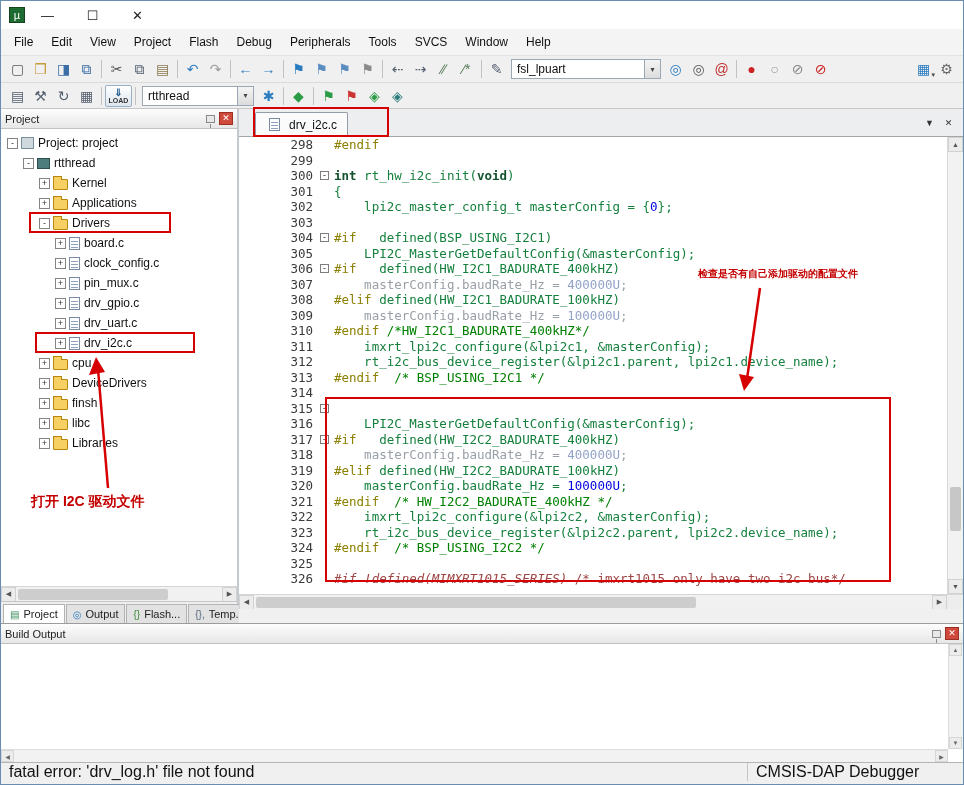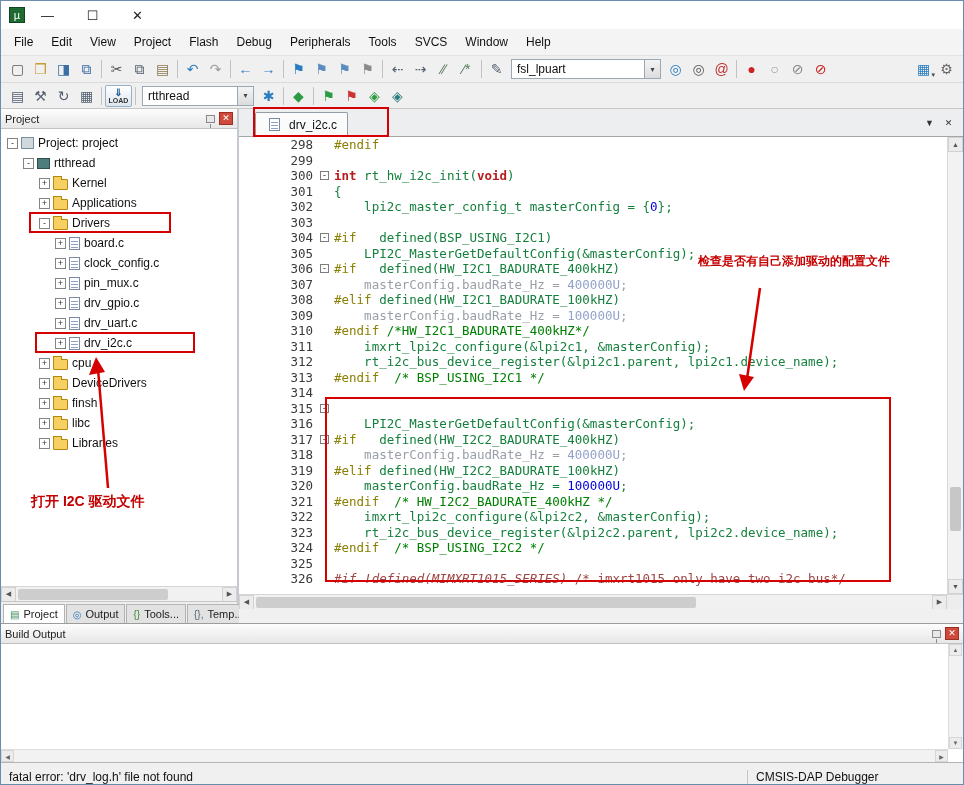--- a/index.html
+++ b/index.html
@@ -65,21 +65,21 @@
   .tab-spacer{flex:1}
   .tabbar-btn{width:17px;height:16px;display:flex;align-items:center;justify-content:center;font-size:9px;color:#333;margin:0 2px 5px 0}
   .code-wrap{flex:1;display:flex;background:#fff;overflow:hidden;min-height:0}
   .code{flex:1;overflow:hidden;font-family:"DejaVu Sans Mono","Liberation Mono",monospace;font-size:12.5px}
   .cl{height:15.5px;line-height:15.5px;display:flex;white-space:pre}
   .ln{width:78px;text-align:right;color:#3a3a3a;flex:none;padding-right:4px}
   .fold{width:17px;flex:none;position:relative}
   .fbox{position:absolute;left:3px;top:3px;width:9px;height:9px;border:1px solid #7d7d7d;background:#fff;font-size:9px;line-height:7px;text-align:center;color:#333}
   .src{flex:1;white-space:pre;overflow:hidden}
   .tk-pp{color:#8b8000}
-  .tk-kw{color:#b91c1c;font-weight:bold}
+  .tk-kw{color:#14532d;font-weight:bold}
   .tk-comment{color:#008000}
   .tk-num{color:#0000e0}
   .tk-plain{color:#15803d}
   .tk-gray{color:#9aa0a8}
   .tk-gnum{color:#93a3c8}
   .tk-cut{color:#a04545;font-style:italic}
   .tk-cutc{color:#a04545;}
   .vscroll{width:16px;background:#f2f2f2;border-left:1px solid #d8d8d8;position:relative;flex:none}
   .vs-btn{position:absolute;left:0;width:15px;height:15px;background:#ececec;border:1px solid #d2d2d2;font-size:7px;color:#555;display:flex;align-items:center;justify-content:center}
   .vs-thumb{position:absolute;left:2px;width:11px;background:#c7c7c7;border-radius:2px}
@@ -87,21 +87,21 @@
   .corner{width:16px;height:15px;background:#ededed;flex:none}
 
   
   .build-output{height:139px;border-top:1px solid #9c9c9c;display:flex;flex-direction:column;background:#fff}
   .bo-content{flex:1;position:relative;background:#fff;overflow:hidden}
   .bo-vscroll{position:absolute;right:0;top:0;bottom:13px;width:15px;background:#f2f2f2;border-left:1px solid #ddd}
   .bo-hscroll{position:absolute;left:0;right:15px;bottom:0;height:13px;background:#f2f2f2;border-top:1px solid #ddd;display:flex;justify-content:space-between}
   .bo-btn{width:13px;height:12px;background:#ececec;border:1px solid #d6d6d6;font-size:6px;color:#666;display:flex;align-items:center;justify-content:center}
 
   
-  .statusbar{height:22px;background:#f0f0f0;border-top:1px solid #b5b5b5;display:flex;align-items:flex-end;font-size:12px;color:#111}
+  .statusbar{height:22px;background:#f0f0f0;border-top:1px solid #b5b5b5;display:flex;align-items:flex-start;font-size:16px;color:#111}
   .sb-msg{flex:1;display:flex;align-items:center;padding:0 8px;white-space:nowrap;overflow:hidden}
   .sb-cell{border-left:1px solid #c6c6c6;display:flex;align-items:center;padding:0 8px;white-space:nowrap}
   .sb-blank1{width:66px}
   .sb-blank2{width:22px}
 
   
   .ann-box{position:absolute;border:2px solid #d60000;pointer-events:none;z-index:60}
   .ann-text{position:absolute;color:#c40000;font-weight:bold;z-index:60;white-space:nowrap;pointer-events:none}
   .ann-arrows{position:absolute;left:0;top:0;width:964px;height:785px;pointer-events:none;z-index:59}
 </style>
@@ -296,21 +296,21 @@
           <div class="btab active">
             <span class="bti" style="color: rgb(58, 138, 90);">▤</span>
             <span>Project</span>
           </div>
           <div class="btab">
             <span class="bti" style="color: rgb(42, 124, 192);">◎</span>
             <span>Output</span>
           </div>
           <div class="btab">
             <span class="bti" style="color: rgb(58, 138, 58);">{}</span>
-            <span>Tools...</span>
+            <span>Flash...</span>
           </div>
           <div class="btab">
             <span class="bti" style="color: rgb(85, 103, 122);">{},</span>
             <span>Temp...</span>
           </div>
         </div>
     </div>
 
     <div class="editor">
       <div class="tabbar">
@@ -394,21 +394,21 @@
     <span class="sb-cell" style="width:128px">CMSIS-DAP Debugger</span>
     <span class="sb-cell sb-blank1"></span>
     <span class="sb-cell sb-blank2"></span>
   </div>
 
   <div class="ann-box" style="left:28px;top:211px;width:142px;height:21px"></div>
   <div class="ann-box" style="left:34px;top:331px;width:160px;height:21px"></div>
   <div class="ann-box" style="left:252px;top:106px;width:136px;height:30px"></div>
   <div class="ann-box" style="left:324px;top:396px;width:566px;height:185px"></div>
   <div class="ann-text" style="left:30px;top:492px;font-size:14px">打开 I2C 驱动文件</div>
-  <div class="ann-text" style="left:697px;top:252px;font-size:12px">检查是否有自己添加驱动的配置文件</div>
+  <div class="ann-text" style="left:697px;top:266px;font-size:10px">检查是否有自己添加驱动的配置文件</div>
   <svg class="ann-arrows" viewBox="0 0 964 785">
     <line x1="107" y1="487" x2="97" y2="368" stroke="#d60000" stroke-width="2.5"></line>
     <polygon points="95,356 88,374 104,371" fill="#d60000"></polygon>
     <line x1="759" y1="287" x2="746" y2="378" stroke="#d60000" stroke-width="2.5"></line>
     <polygon points="743,390 738,373 753,376" fill="#d60000"></polygon>
   </svg>
 
 </div>
 
 </body></html>

